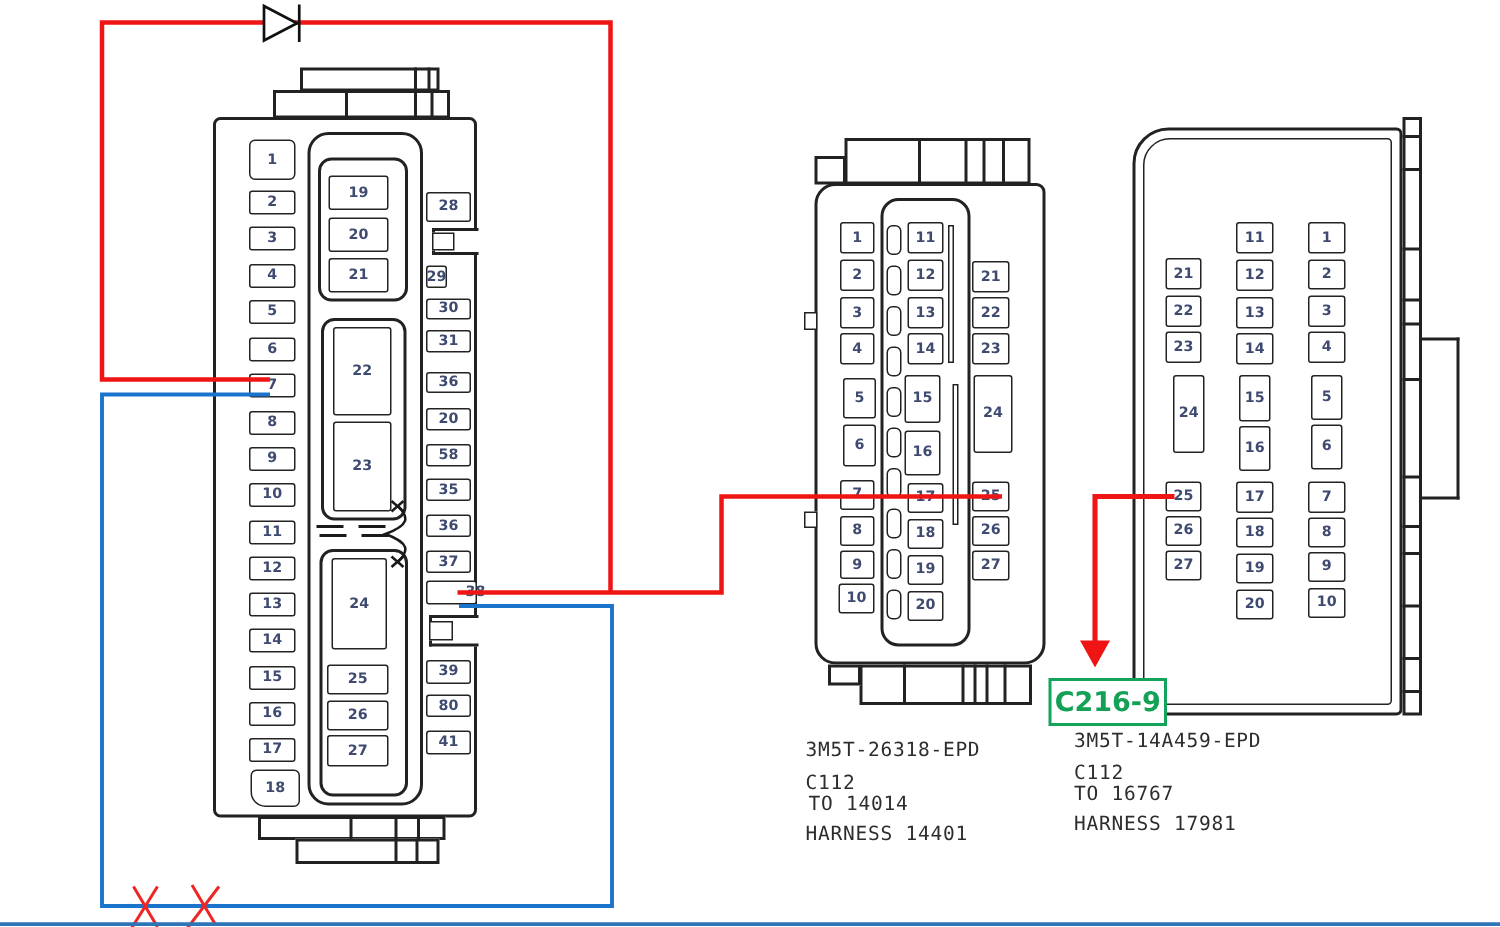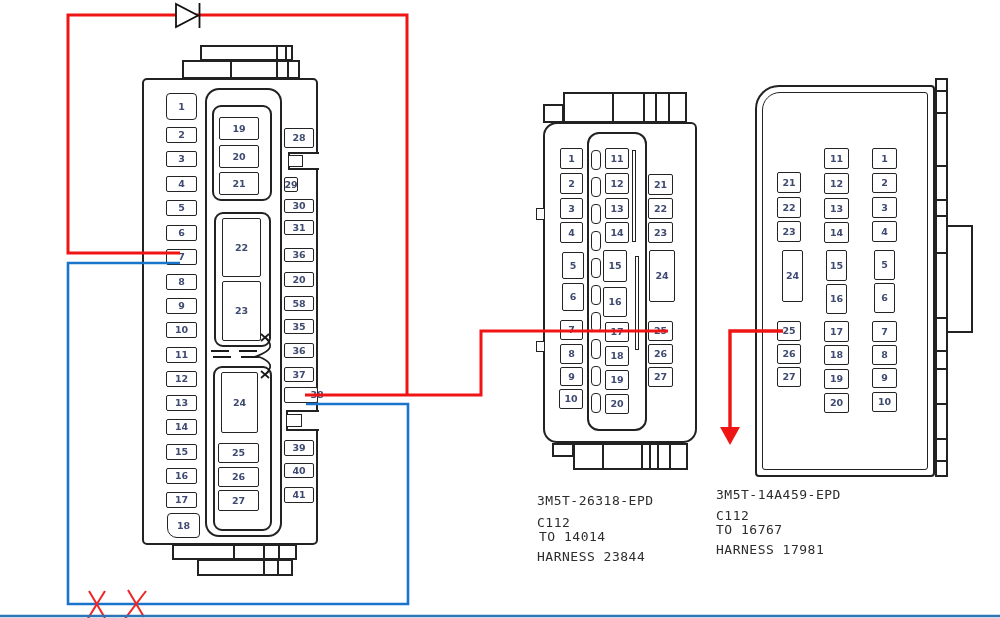--- a/index.html
+++ b/index.html
@@ -101,21 +101,21 @@
       <div class="pin" style="left: 284px; top: 199px; width: 30px; height: 14px;">30</div>
       <div class="pin" style="left: 284px; top: 220px; width: 30px; height: 15px; text-align: center;">31</div>
       <div class="pin" style="left: 284px; top: 248px; width: 30px; height: 14px;">36</div>
       <div class="pin" style="left: 284px; top: 272px; width: 30px; height: 15px;">20</div>
       <div class="pin" style="left: 284px; top: 296px; width: 30px; height: 15px;">58</div>
       <div class="pin" style="left: 284px; top: 319px; width: 30px; height: 15px;">35</div>
       <div class="pin" style="left: 284px; top: 343px; width: 30px; height: 15px;">36</div>
       <div class="pin" style="left: 284px; top: 367px; width: 30px; height: 15px;">37</div>
       <div class="pin" style="left: 284px; top: 387px; width: 30px; height: 16px; padding-left: 32px;">38</div>
       <div class="pin" style="left: 284px; top: 440px; width: 30px; height: 16px;">39</div>
-      <div class="pin" style="left: 284px; top: 463px; width: 30px; height: 15px;">40</div>
+      <div class="pin" style="left: 284px; top: 463px; width: 30px; height: 15px;">80</div>
       <div class="pin" style="left: 284px; top: 487px; width: 30px; height: 16px;">41</div>
       <div class="pin" style="left: 560px; top: 148px; width: 23px; height: 21px;">1</div>
       <div class="pin" style="left: 560px; top: 173px; width: 23px; height: 21px;">2</div>
       <div class="pin" style="left: 560px; top: 198px; width: 23px; height: 21px;">3</div>
       <div class="pin" style="left: 560px; top: 222px; width: 23px; height: 21px;">4</div>
       <div class="pin" style="left: 562px; top: 252px; width: 22px; height: 27px;">5</div>
       <div class="pin" style="left: 562px; top: 283px; width: 22px; height: 28px;">6</div>
       <div class="pin" style="left: 560px; top: 320px; width: 23px; height: 20px;">7</div>
       <div class="pin" style="left: 560px; top: 344px; width: 23px; height: 20px;">8</div>
       <div class="pin" style="left: 560px; top: 367px; width: 23px; height: 19px;">9</div>
@@ -238,24 +238,25 @@
       <path d="M265,337 C273,345 273,350 257,356 C273,362 273,367 265,375"></path>
       <line x1="261" y1="334" x2="269" y2="341"></line>
       <line x1="269" y1="334" x2="261" y2="341"></line>
       <line x1="261" y1="371" x2="269" y2="378"></line>
       <line x1="269" y1="371" x2="261" y2="378"></line>
     </g>
 
     <line x1="0" y1="616" x2="1000" y2="616" stroke="#2e75b6" stroke-width="2.5"></line>
   </svg>
 
+  <div id="callout">C216-9</div>
 
   <div class="label-line" style="left:537px;top:493px">3M5T-26318-EPD</div>
   <div class="label-line" style="left:537px;top:515px">C112</div>
   <div class="label-line" style="left:539px;top:529px">TO 14014</div>
-  <div class="label-line" style="left:537px;top:549px">HARNESS 23844</div>
+  <div class="label-line" style="left:537px;top:549px">HARNESS 14401</div>
 
   <div class="label-line" style="left:716px;top:487px">3M5T-14A459-EPD</div>
   <div class="label-line" style="left:716px;top:508px">C112</div>
   <div class="label-line" style="left:716px;top:522px">TO 16767</div>
   <div class="label-line" style="left:716px;top:542px">HARNESS 17981</div>
 
 </div>
 
 </body></html>

